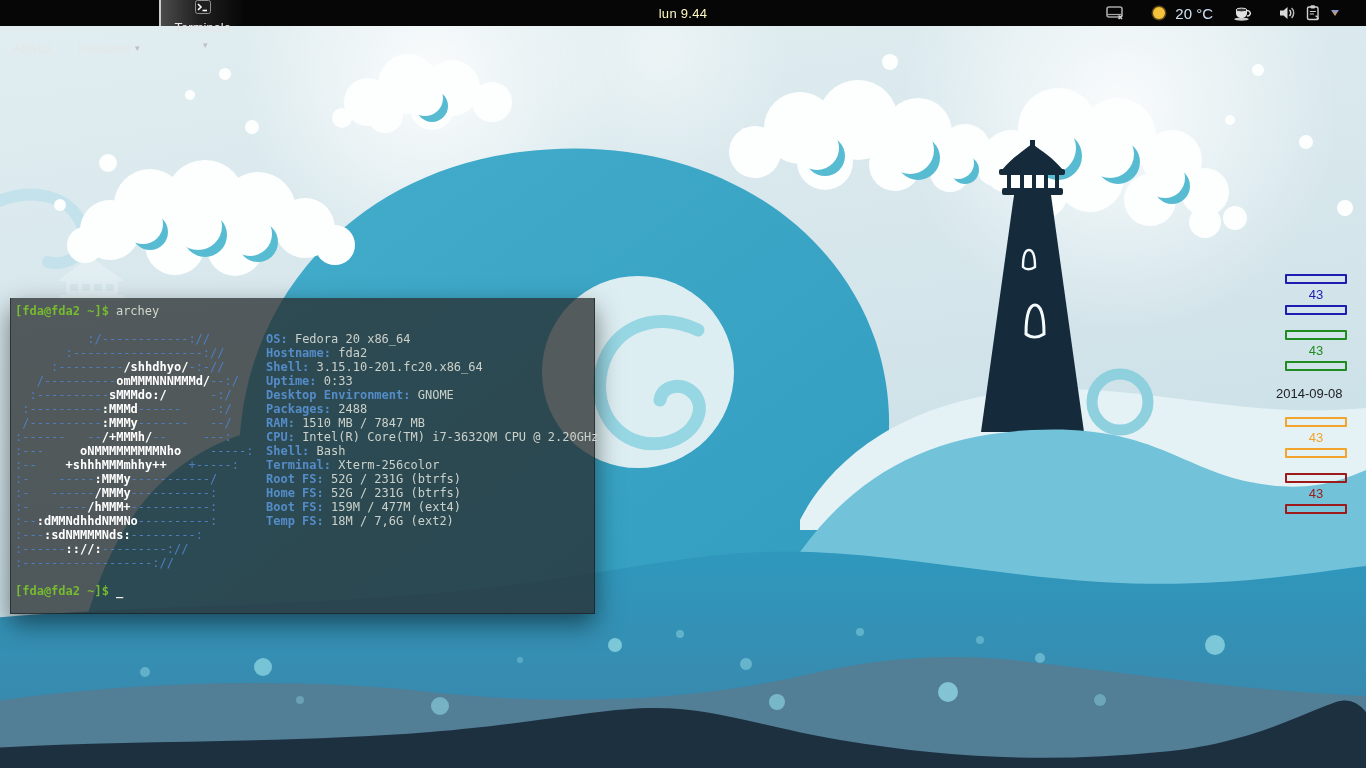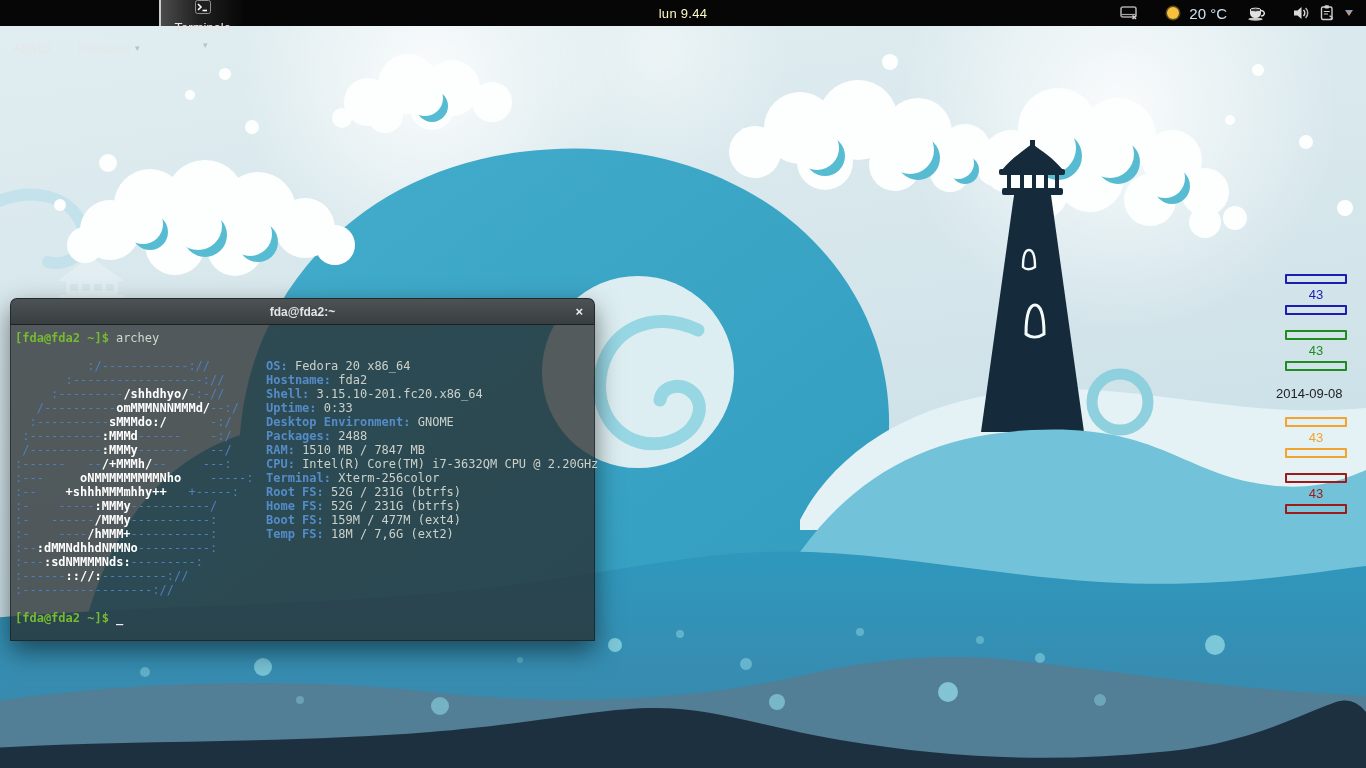--- a/index.html
+++ b/index.html
@@ -24,21 +24,21 @@
     z-index:50;display:flex;align-items:stretch;color:#e6e6e6;font-size:13px;}
   .tb-left{display:flex;align-items:stretch;}
   .tb-item{display:flex;align-items:center;padding:0 13px;cursor:default;white-space:nowrap;margin-top:48px;}
   .caret{font-size:9px;color:#c0c0c0;margin-left:5px;line-height:1;}
   .tb-app{display:flex;align-items:center;gap:6px;padding:0 14px;margin-left:6px;
     border-left:2px solid rgba(235,240,240,.85);
     background:linear-gradient(90deg,rgba(255,255,255,.28),rgba(255,255,255,.10) 45%,rgba(255,255,255,0));flex-direction:column;}
   .app-ico{display:flex;align-items:center;}
   .tb-clock{position:absolute;left:50%;top:0;height:26px;transform:translateX(-50%);
     display:flex;align-items:center;font-size:13px;color:#fef9c3;letter-spacing:.3px;}
-  .tb-right{margin-left:auto;display:flex;align-items:center;padding-right:12px;}
+  .tb-right{margin-left:auto;display:flex;align-items:center;padding-right:26px;}
   .tb-ico{display:flex;align-items:center;}
   .sp26{width:26px;} .sp20{width:20px;} .sp8{width:8px;}
   .tb-weather{display:flex;align-items:center;gap:8px;color:var(--temp-fg);font-size:15px;}
 
   
   .terminal{position:absolute;left:10px;top:298px;width:585px;z-index:10;
     border-radius:8px 8px 0 0;box-shadow:0 10px 26px rgba(0,0,0,.5);}
   .titlebar{position:relative;height:27px;border-radius:7px 7px 0 0;
     background:linear-gradient(#4d5355,#393e40);
     border:1px solid #24282a;border-bottom:1px solid #1e2122;
@@ -351,24 +351,20 @@
         <div class="wbar" style="border-color: rgb(242, 164, 44);"></div>
       </div>
       <div class="widget-group">
         <div class="wbar" style="border-color: rgb(156, 26, 26);"></div>
         <div class="wval" style="color: rgb(156, 26, 26);">43</div>
         <div class="wbar" style="border-color: rgb(156, 26, 26);"></div>
       </div>
     </div>
 
   <div class="terminal">
-    <div class="titlebar">
-      <span class="title">fda@fda2:~</span>
-      <span class="close-btn">×</span>
-    </div>
     <div class="term-body">
       <div class="tcontent">
         <div class="tline line-prompt-top"><span class="prompt">[fda@fda2 ~]$</span><span class="cmd">archey</span></div>
         <div class="archey-art" id="archey-art">
             <div class="tline"><span class="art-b">          :/------------://</span></div>
             <div class="tline"><span class="art-b">       :------------------://</span></div>
             <div class="tline"><span class="art-b">     :---------</span><span class="art-w">/shhdhyo/</span><span class="art-b">-:-//</span></div>
             <div class="tline"><span class="art-b">   /----------</span><span class="art-w">omMMMNNNMMMd/</span><span class="art-b">--:/</span></div>
             <div class="tline"><span class="art-b">  :----------</span><span class="art-w">sMMMdo:/</span><span class="art-b">      -:/</span></div>
             <div class="tline"><span class="art-b"> :----------</span><span class="art-w">:MMMd</span><span class="art-b">------    -:/</span></div>
@@ -386,20 +382,21 @@
           </div>
         <div class="archey-info" id="archey-info">
             <div class="tline"><span class="lbl">OS:</span><span class="val"> Fedora 20 x86_64</span></div>
             <div class="tline"><span class="lbl">Hostname:</span><span class="val"> fda2</span></div>
             <div class="tline"><span class="lbl">Shell:</span><span class="val"> 3.15.10-201.fc20.x86_64</span></div>
             <div class="tline"><span class="lbl">Uptime:</span><span class="val"> 0:33</span></div>
             <div class="tline"><span class="lbl">Desktop Environment:</span><span class="val"> GNOME</span></div>
             <div class="tline"><span class="lbl">Packages:</span><span class="val"> 2488</span></div>
             <div class="tline"><span class="lbl">RAM:</span><span class="val"> 1510 MB / 7847 MB</span></div>
             <div class="tline"><span class="lbl">CPU:</span><span class="val"> Intel(R) Core(TM) i7-3632QM CPU @ 2.20GHz</span></div>
+            <div class="tline"><span class="lbl">Shell:</span><span class="val"> Bash</span></div>
             <div class="tline"><span class="lbl">Terminal:</span><span class="val"> Xterm-256color</span></div>
             <div class="tline"><span class="lbl">Root FS:</span><span class="val"> 52G / 231G (btrfs)</span></div>
             <div class="tline"><span class="lbl">Home FS:</span><span class="val"> 52G / 231G (btrfs)</span></div>
             <div class="tline"><span class="lbl">Boot FS:</span><span class="val"> 159M / 477M (ext4)</span></div>
             <div class="tline"><span class="lbl">Temp FS:</span><span class="val"> 18M / 7,6G (ext2)</span></div>
           </div>
         <div class="tline line-prompt-bottom"><span class="prompt">[fda@fda2 ~]$</span><span class="cursor">_</span></div>
       </div>
     </div>
   </div>

